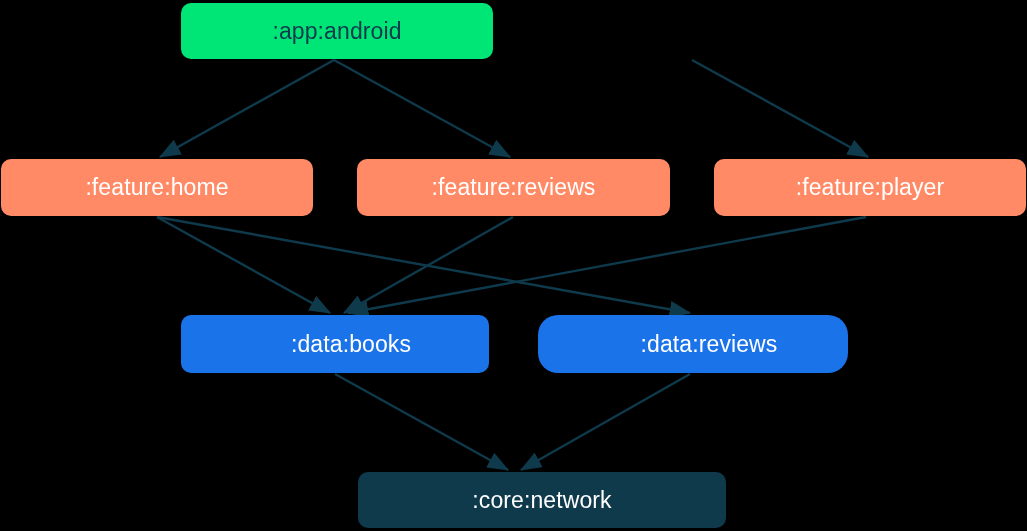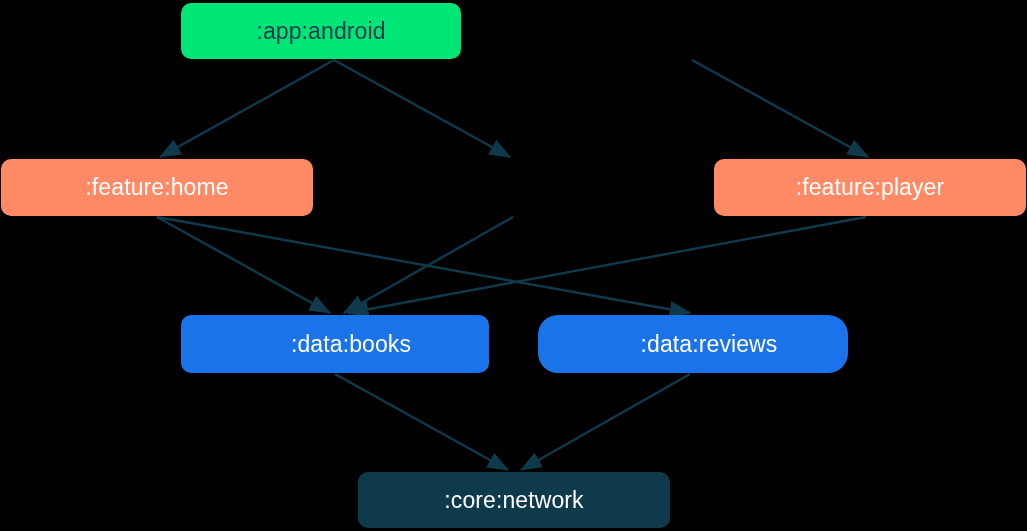--- a/index.html
+++ b/index.html
@@ -86,39 +86,42 @@
         <line x1="692" y1="60" x2="868" y2="157" stroke="#0E3A4C" stroke-width="2.4" marker-end="url(#arrowhead)"></line>
         <line x1="157" y1="217" x2="330" y2="313" stroke="#0E3A4C" stroke-width="2.4" marker-end="url(#arrowhead)"></line>
         <line x1="157" y1="217" x2="690" y2="313" stroke="#0E3A4C" stroke-width="2.4" marker-end="url(#arrowhead)"></line>
         <line x1="513" y1="217" x2="344" y2="313" stroke="#0E3A4C" stroke-width="2.4" marker-end="url(#arrowhead)"></line>
         <line x1="866" y1="217" x2="348" y2="313" stroke="#0E3A4C" stroke-width="2.4" marker-end="url(#arrowhead)"></line>
         <line x1="335" y1="374" x2="508" y2="470" stroke="#0E3A4C" stroke-width="2.4" marker-end="url(#arrowhead)"></line>
         <line x1="690" y1="374" x2="521" y2="470" stroke="#0E3A4C" stroke-width="2.4" marker-end="url(#arrowhead)"></line>
       </g>
   </svg>
 
-  <div class="node node-app" style="left:181px; top:3px; width:280px; height:56px;">
+  <div class="node node-app" style="left:181px; top:3px; width:312px; height:56px;">
     <span class="node-label">:app:android</span>
   </div>
 
 
   <div class="node node-feature" style="left:1px; top:159px; width:312px; height:57px;">
     <span class="node-label">:feature:home</span>
   </div>
 
+  <div class="node node-feature" style="left:357px; top:159px; width:313px; height:57px;">
+    <span class="node-label">:feature:reviews</span>
+  </div>
 
   <div class="node node-feature" style="left:714px; top:159px; width:312px; height:57px;justify-content:center;">
     <span class="node-label">:feature:player</span>
   </div>
 
   <div class="node node-data" style="left:181px; top:315px; width:308px; height:58px;">
     <span class="node-label">:data:books</span>
   </div>
 
   <div class="node node-data" style="left:538px; top:315px; width:310px; height:58px;border-radius:20px;">
     <span class="node-label">:data:reviews</span>
   </div>
 
-  <div class="node node-core" style="left:358px; top:472px; width:312px; height:56px;">
+  <div class="node node-core" style="left:358px; top:472px; width:368px; height:56px;">
     <span class="node-label">:core:network</span>
   </div>
 
 </div>
 
 </body></html>

